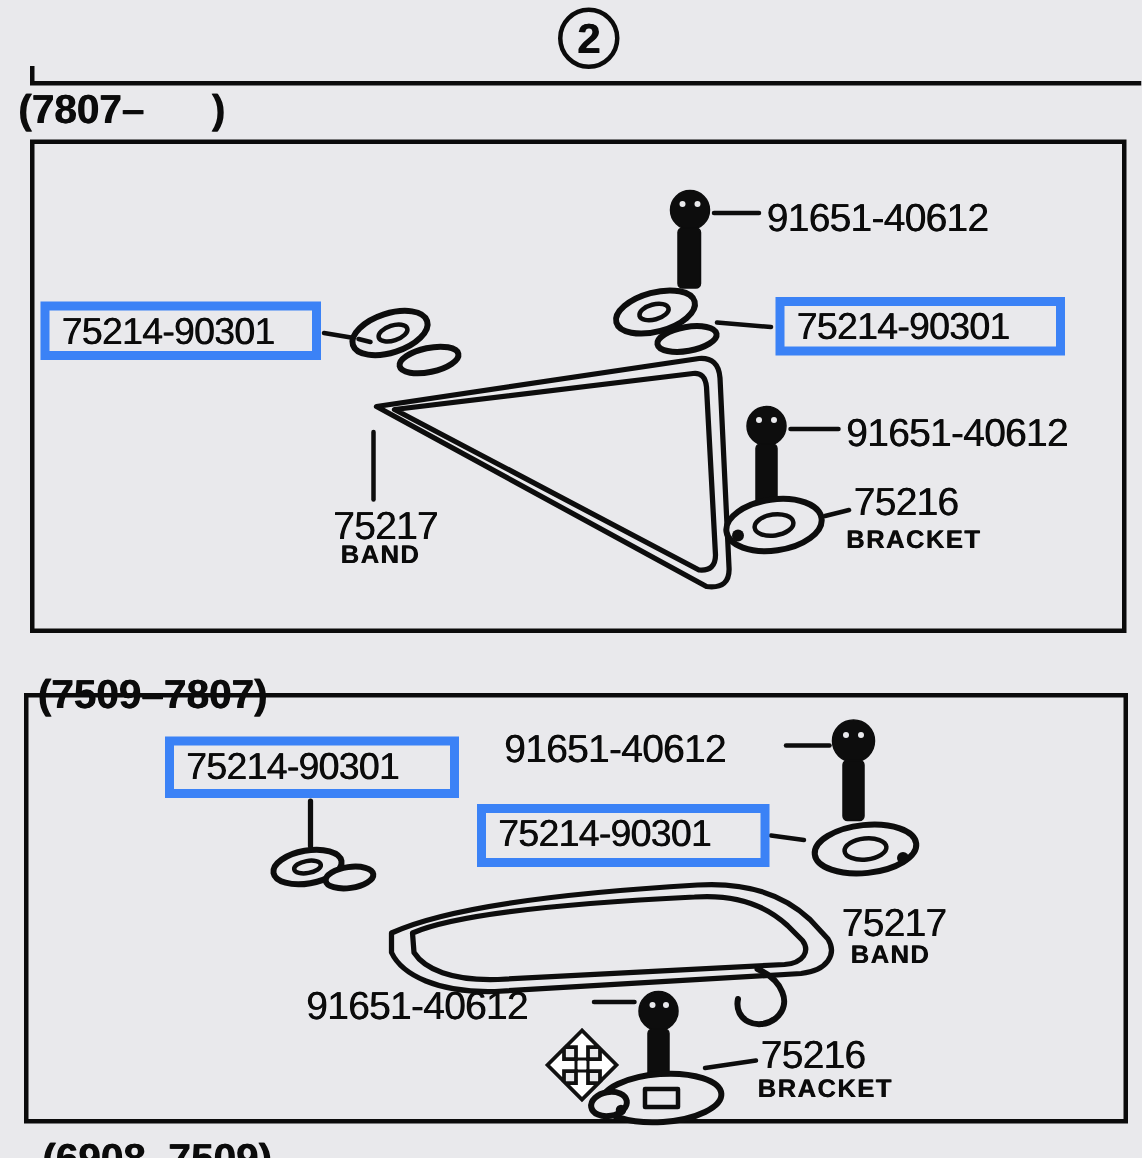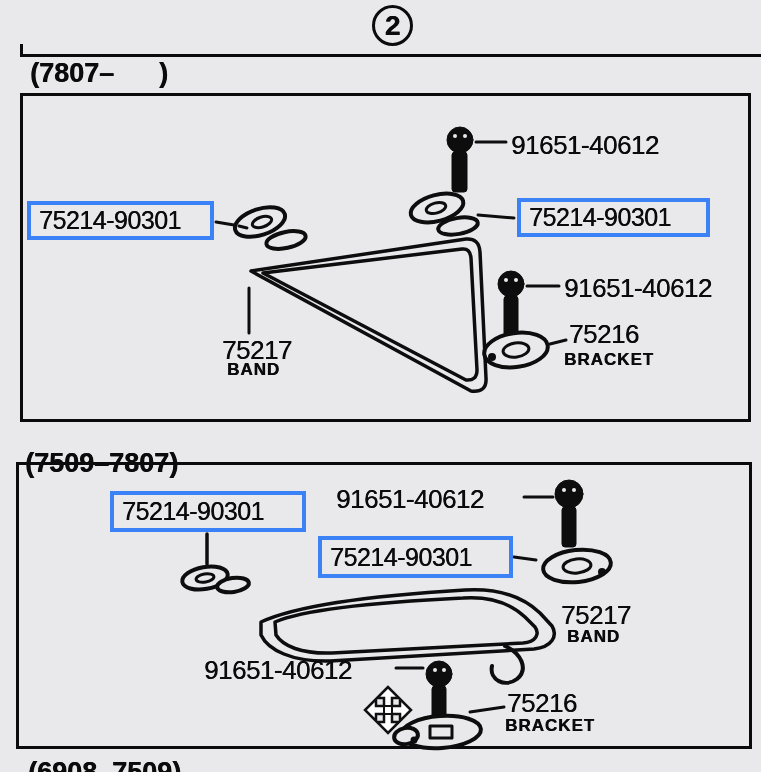--- a/index.html
+++ b/index.html
@@ -32,23 +32,22 @@
     white-space: pre;
     text-shadow: 0.5px 0 0 #0b0b0b;
   }
   .panel {
     position: absolute;
     border: 3px solid #0b0b0b;
     background: transparent;
   }
   .hlbox {
     position: absolute;
-    border: 4px solid #3b82f6;
+    border: 6px solid #3b82f6;
     display: flex;
-    align-items: center;
     padding-left: 8px;
   }
   .circled-num {
     position: absolute;
     left: 372px; top: 5px;
     width: 41px; height: 41px;
     border: 3.5px solid #0b0b0b;
     border-radius: 50%;
     display: flex; align-items: center; justify-content: center;
     font-weight: 700; font-size: 28px;
@@ -57,21 +56,21 @@
   .toprule { position: absolute; left: 20px; top: 54px; width: 741px; height: 3px; background: #0b0b0b; }
   .toptick { position: absolute; left: 20px; top: 44px; width: 3px; height: 12px; background: #0b0b0b; }
   svg.lineart { position: absolute; left: 0; top: 0; pointer-events: none; }
 </style>
 </head>
 <body>
 
 <div class="circled-num">2</div>
 <div class="toprule"></div>
 <div class="toptick"></div>
-<div class="abs range" style="left:30px; top:58px;">(7807–      )</div>
+<div class="abs range" style="left:12px; top:58px;">(7807–      )</div>
 
 <div class="panel" style="left:20px; top:93px; width:731px; height:329px;"></div>
 
 <div class="abs range" style="left:25px; top:448px;">(7509–7807)</div>
 <div class="panel" style="left:16px; top:462px; width:736px; height:287px;"></div>
 
 <svg class="lineart" width="761" height="772" viewBox="0 0 761 772">
   <g stroke="#0d0d0d" fill="none" stroke-linecap="round" stroke-linejoin="round">
 
     <g>

